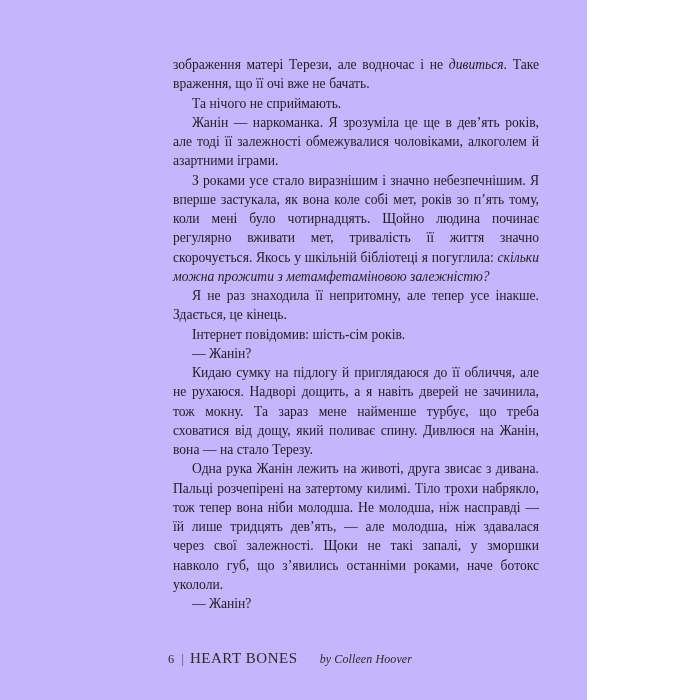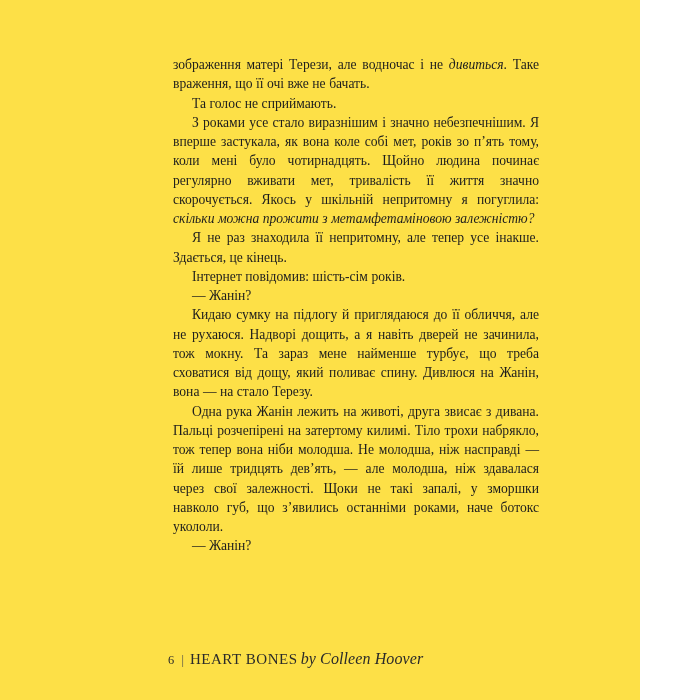--- a/index.html
+++ b/index.html
@@ -11,23 +11,23 @@
     height: 700px;
     background: #ffffff;
     font-family: "Liberation Serif", "DejaVu Serif", serif;
     color: #1a1a1a;
     overflow: hidden;
     -webkit-font-smoothing: antialiased;
   }
 
   .page {
     position: relative;
-    width: 640px;
+    width: 587px;
     height: 700px;
-    background: #fde047;
+    background: #c4b5fd;
     box-sizing: border-box;
   }
 
   .text-column {
     position: absolute;
     left: 173px;
     top: 55px;
     width: 366px;
   }
 
@@ -82,39 +82,40 @@
 
   .footer-title {
     font-size: 15px;
     letter-spacing: 0.55px;
     color: #2a2a2a;
     font-variant: normal;
   }
 
   .footer-author {
     font-style: italic;
-    font-size: 16px;
+    font-size: 12px;
     color: #2a2a2a;
-    margin-left: 3px;
+    margin-left: 22px;
     letter-spacing: 0.1px;
   }
 </style>
 </head>
 <body>
 
 <div class="page">
 
   <div class="text-column">
 
     <p class="para no-indent"><span>зображення матері Терези, але водночас і не </span><em>дивиться</em><span>. Таке враження, що її очі вже не бачать.</span></p>
 
-    <p class="para"><span>Та голос не сприймають.</span></p>
+    <p class="para"><span>Та нічого не сприймають.</span></p>
 
+    <p class="para"><span>Жанін — наркоманка. Я зрозуміла це ще в дев’ять років, але тоді її залежності обмежувалися чоловіками, алкоголем й азартними іграми.</span></p>
 
-    <p class="para"><span>З роками усе стало виразнішим і значно небезпечнішим. Я вперше застукала, як вона коле собі мет, років зо п’ять тому, коли мені було чотирнадцять. Щойно людина починає регулярно вживати мет, тривалість її життя значно скорочується. Якось у шкільній непритомну я погуглила: </span><em>скільки можна прожити з метамфетаміновою залежністю?</em></p>
+    <p class="para"><span>З роками усе стало виразнішим і значно небезпечнішим. Я вперше застукала, як вона коле собі мет, років зо п’ять тому, коли мені було чотирнадцять. Щойно людина починає регулярно вживати мет, тривалість її життя значно скорочується. Якось у шкільній бібліотеці я погуглила: </span><em>скільки можна прожити з метамфетаміновою залежністю?</em></p>
 
     <p class="para"><span>Я не раз знаходила її непритомну, але тепер усе інакше. Здається, це кінець.</span></p>
 
     <p class="para"><span>Інтернет повідомив: шість-сім років.</span></p>
 
     <p class="para"><span>— Жанін?</span></p>
 
 
     <p class="para"><span>Кидаю сумку на підлогу й приглядаюся до її обличчя, але не рухаюся. Надворі дощить, а я навіть дверей не зачинила, тож мокну. Та зараз мене найменше турбує, що треба сховатися від дощу, який поливає спину. Дивлюся на Жанін, вона — на стало Терезу.</span></p>
 

